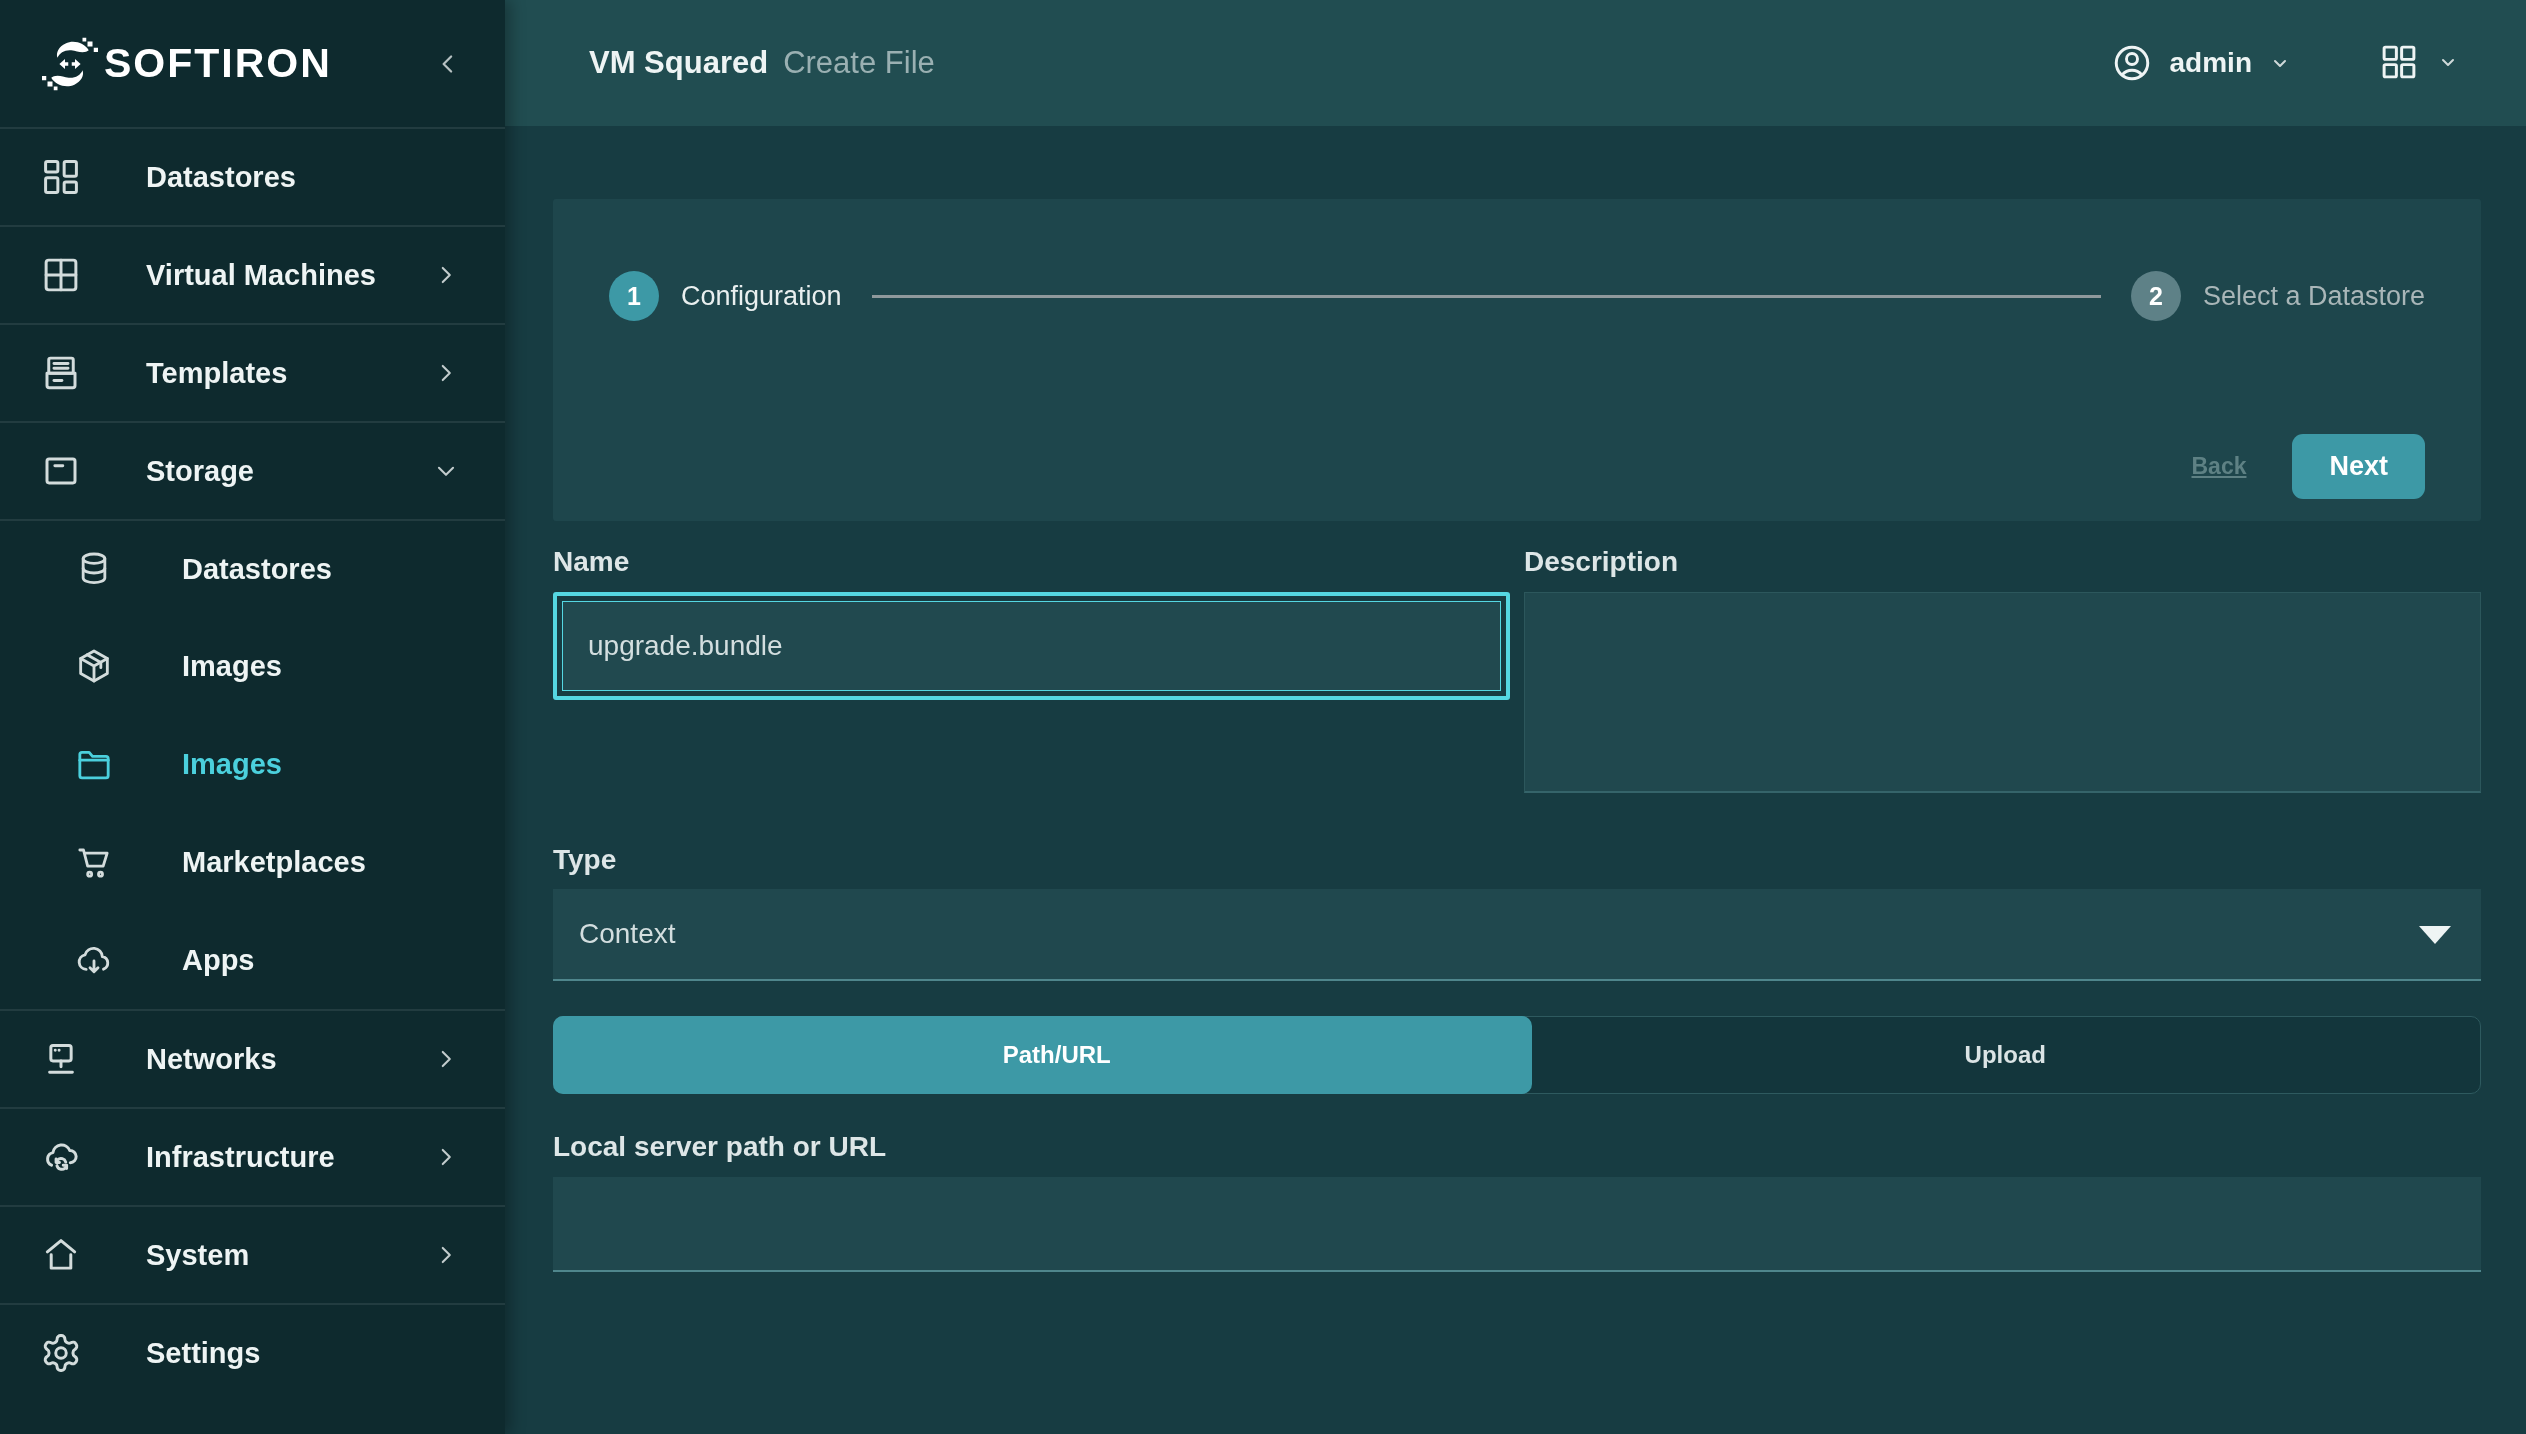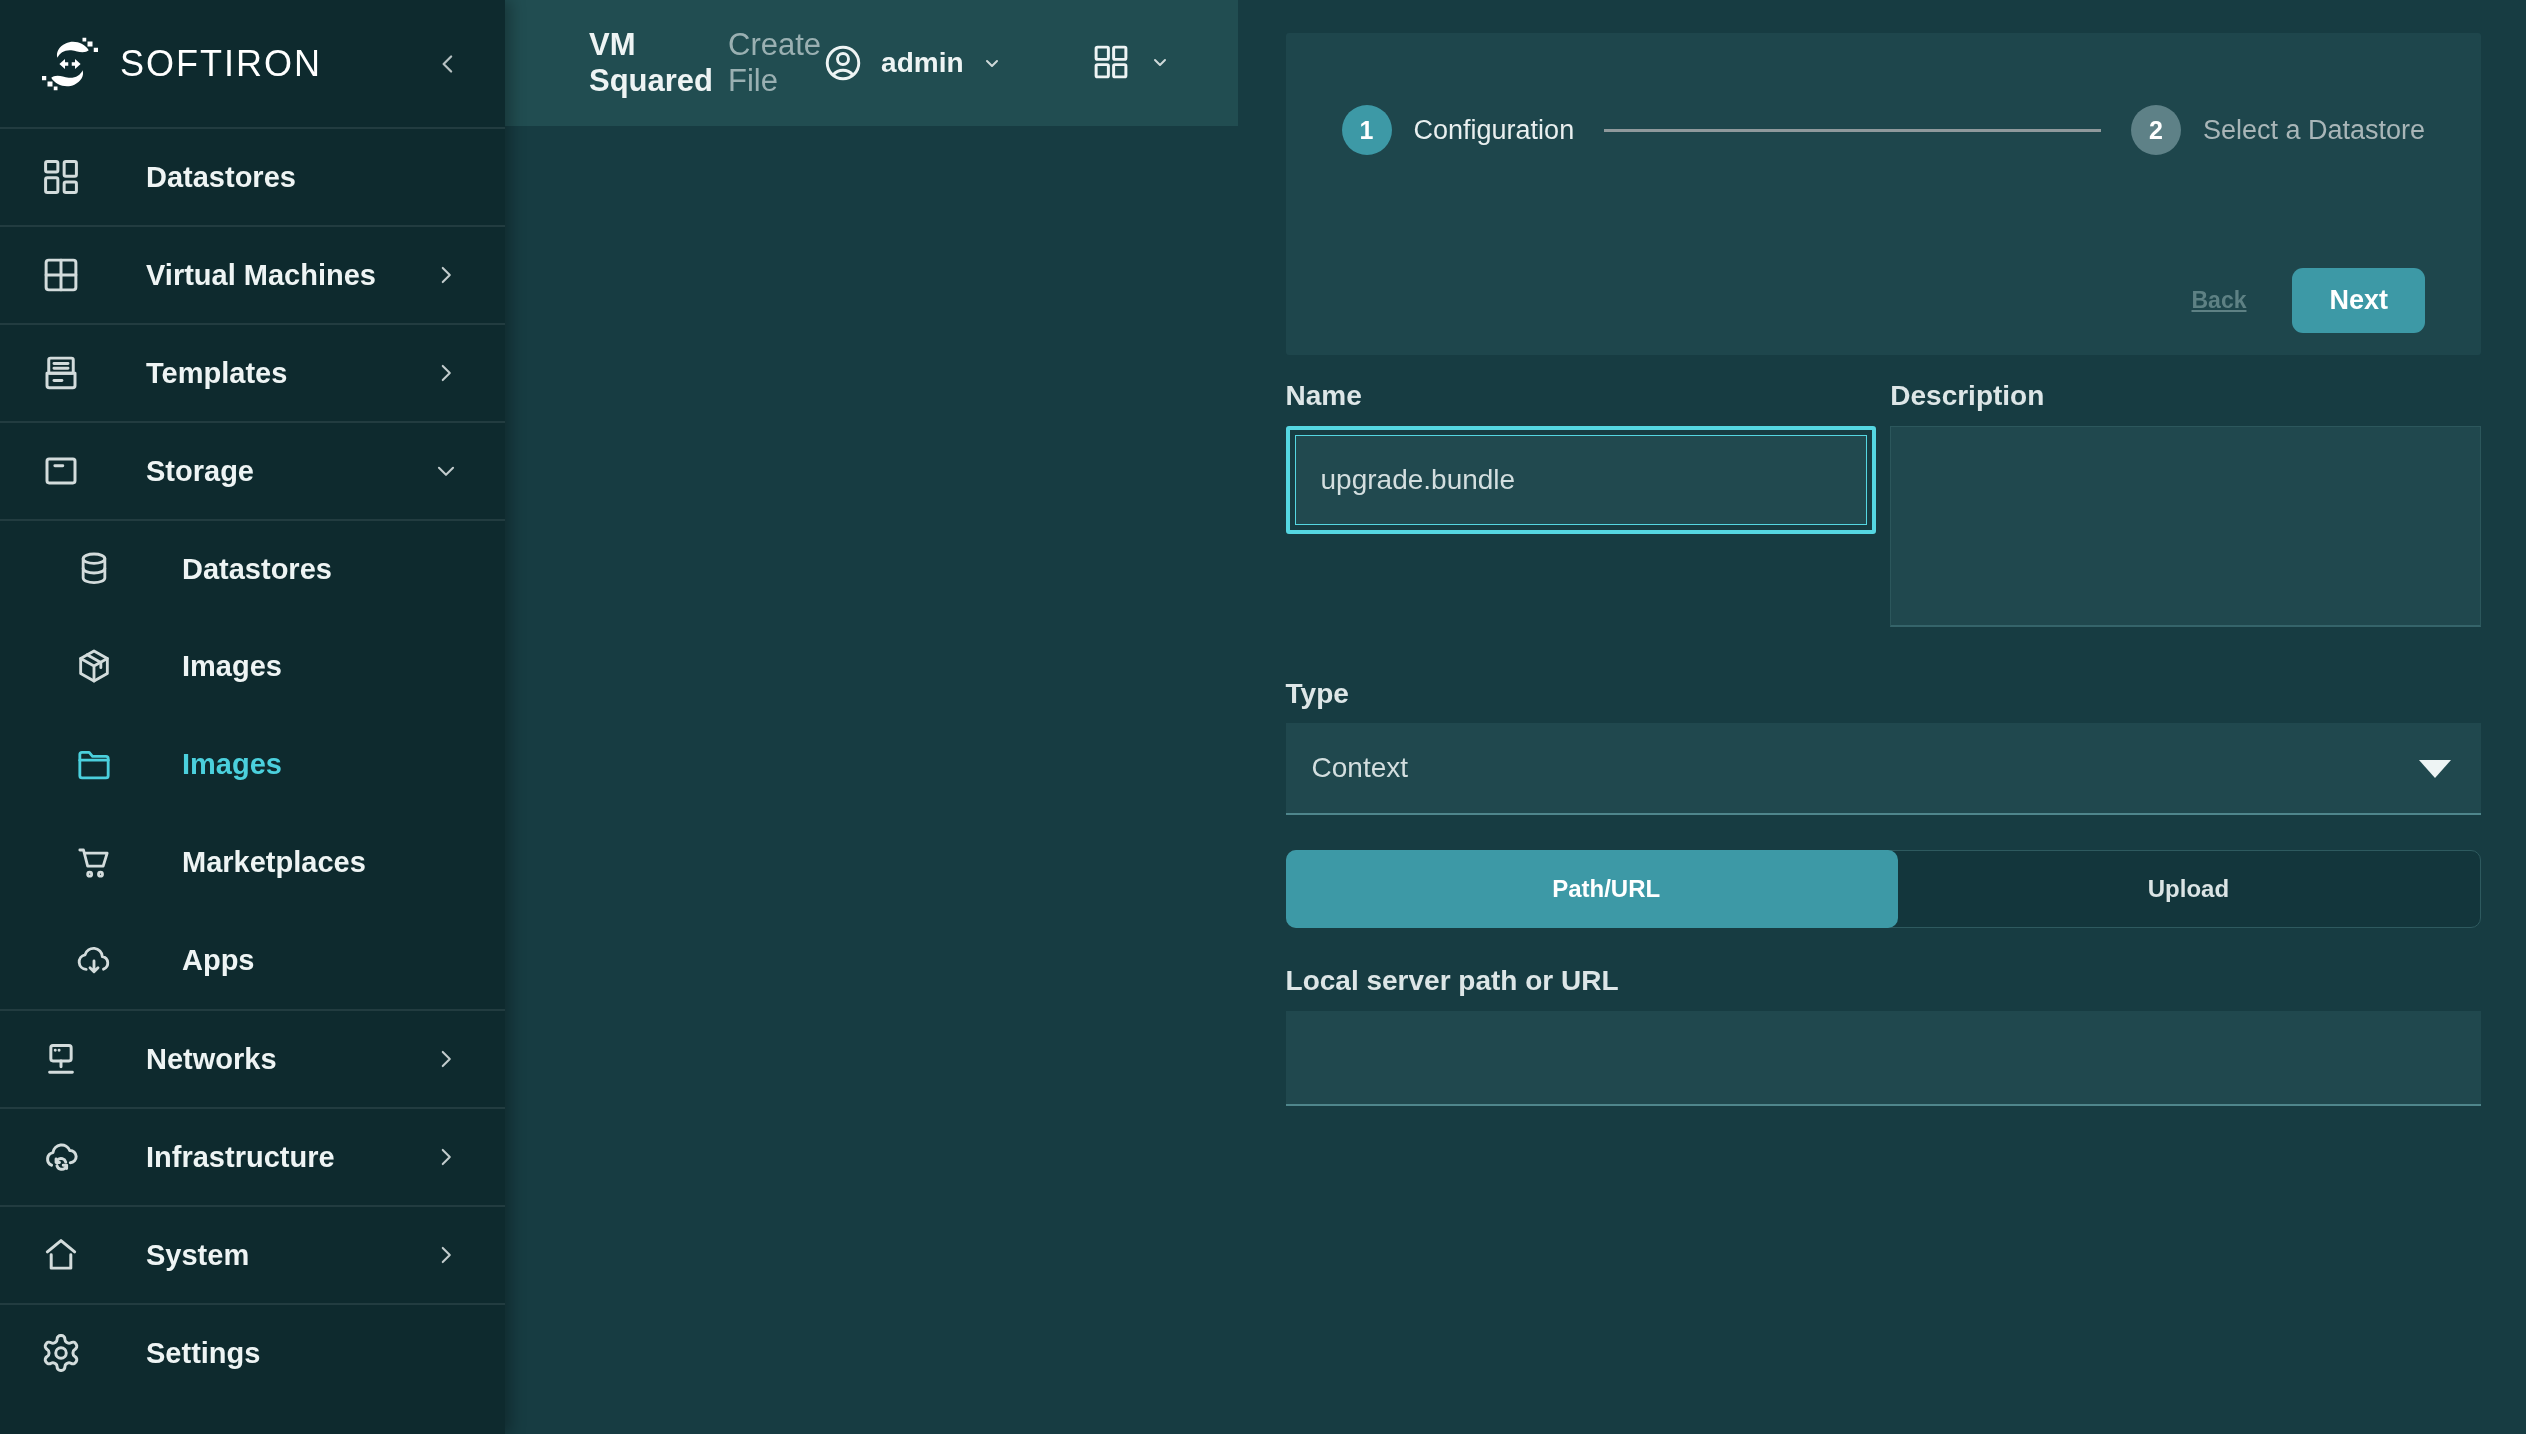--- a/index.html
+++ b/index.html
@@ -39,22 +39,22 @@
     box-shadow:6px 0 14px rgba(0,0,0,0.28);
     z-index:2;
   }
   .logo-row{
     height:127px;flex:0 0 127px;
     display:flex;align-items:center;
     padding:0 42px 0 40px;
   }
   .logo-mark{width:60px;height:60px;color:#ffffff;}
   .logo-text{
-    margin-left:20px;
-    font-size:36px;font-weight:400;letter-spacing:2px;
+    margin-left:4px;
+    font-size:41px;font-weight:700;letter-spacing:2px;
     color:#ffffff;
   }
   .collapse-btn{
     margin-left:auto;background:none;border:none;cursor:pointer;
     color:#b6c1c2;width:30px;height:30px;
   }
   .nav{display:flex;flex-direction:column;}
   .nav-item{
     height:98px;flex:0 0 98px;
     display:flex;align-items:center;
@@ -67,21 +67,21 @@
     margin-left:62px;
     font-size:29px;font-weight:600;color:var(--text-bright);
   }
   .nav-item .chev{margin-left:auto;width:26px;color:#c2cccd;}
   .nav-item.sub{padding-left:74px;}
   .nav-item.sub .lbl{margin-left:64px;}
   .nav-item.active .lbl{color:var(--files-cyan);}
   .nav-item.active .ic{color:var(--files-cyan);}
 
   
-  .main{flex:1;display:flex;height:100%;min-width:0;}
+  .main{flex:1;display:flex;flex-direction:column;height:100%;min-width:0;gap:40px;}
   .topbar{
     height:126px;flex:0 0 126px;
     background:var(--header-bg);
     display:flex;align-items:center;
     padding:0 66px 0 84px;
   }
   .page-title{display:flex;align-items:baseline;gap:15px;}
   .title-product{font-size:31px;font-weight:700;color:var(--text-bright);}
   .title-page{font-size:31px;font-weight:400;color:#9ab0b2;}
   .topbar-right{margin-left:auto;display:flex;align-items:flex-start;}

